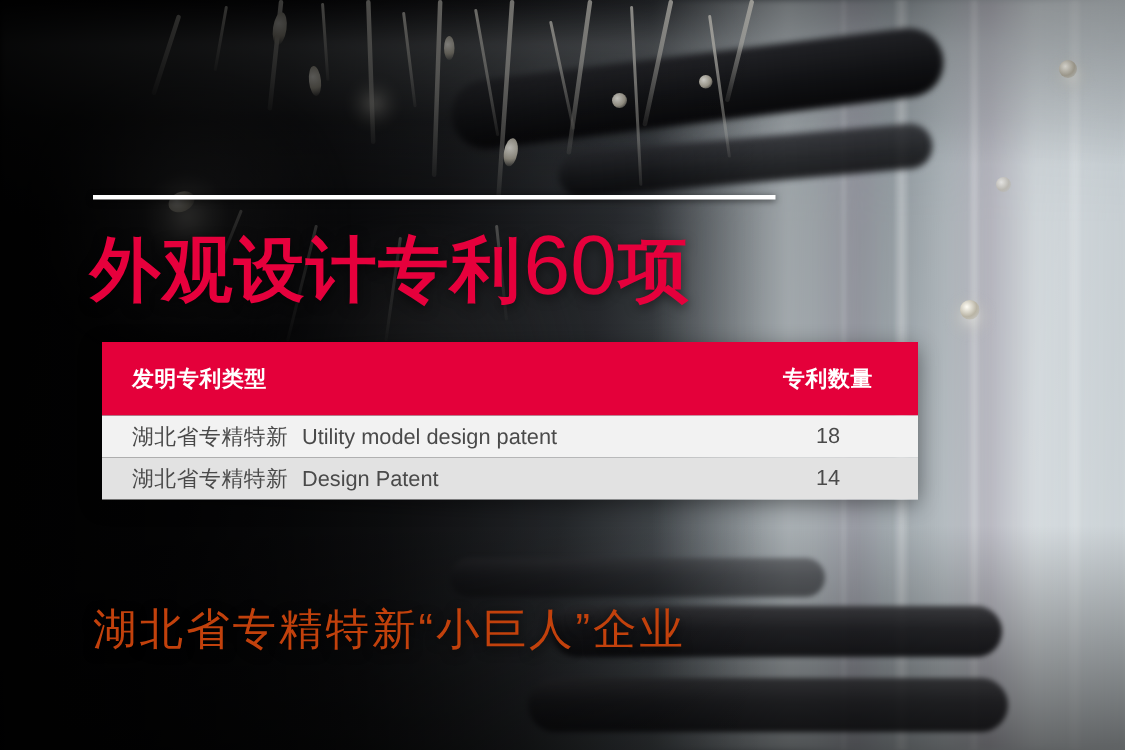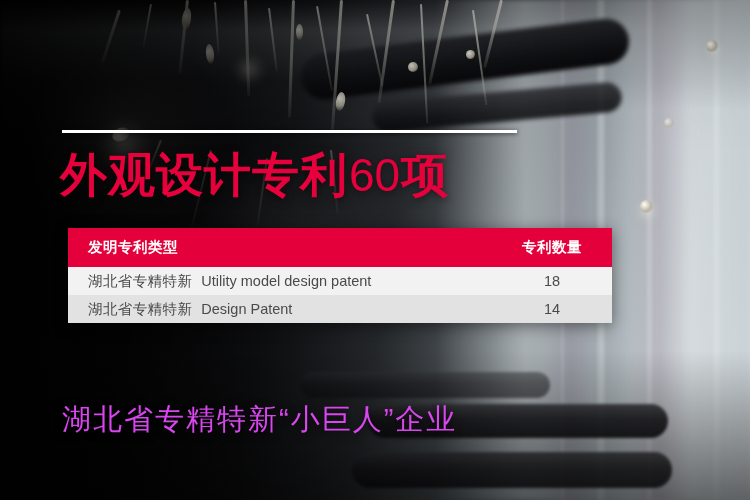--- a/index.html
+++ b/index.html
@@ -133,21 +133,21 @@
     left: 60px;
     top: 144px;
     color: #e6003c;
     font-size: 47px;
     font-weight: 700;
     letter-spacing: 1px;
     white-space: nowrap;
     text-shadow: 0 2px 8px rgba(0,0,0,.55);
   }
   .headline-2 .num {
-    font-size: 46px;
+    font-size: 56px;
     font-weight: 500;
     letter-spacing: 0px;
     padding: 0 1px;
   }
 
   
   .patent-table {
     position: absolute;
     left: 68px;
     top: 228px;
@@ -157,21 +157,21 @@
     box-shadow: 0 3px 14px rgba(0,0,0,.45);
   }
   .patent-table th, .patent-table td {
     padding: 0;
     margin: 0;
   }
   .patent-table thead tr {
     background: #e4003a;
   }
   .patent-table thead th {
-    height: 39px;
+    height: 49px;
     color: #ffffff;
     font-size: 14.5px;
     font-weight: 700;
     letter-spacing: .5px;
   }
   .th-type  { text-align: left;   padding-left: 20px !important; }
   .th-count { text-align: center; width: 120px; }
 
   .patent-table tbody tr { height: 28px; }
   .patent-table tbody tr:nth-child(odd)  { background: #f2f2f2; }
@@ -189,21 +189,21 @@
   .cell-count {
     text-align: center;
     color: #4a4a4a;
     font-size: 14.5px;
   }
 
   .tagline {
     position: absolute;
     left: 62px;
     top: 400px;
-    color: #d946ef;
+    color: #c2410c;
     font-size: 29px;
     letter-spacing: 2px;
     font-weight: 400;
     white-space: nowrap;
     text-shadow: 0 2px 8px rgba(0,0,0,.8);
   }
 </style>
 </head>
 <body>
 

